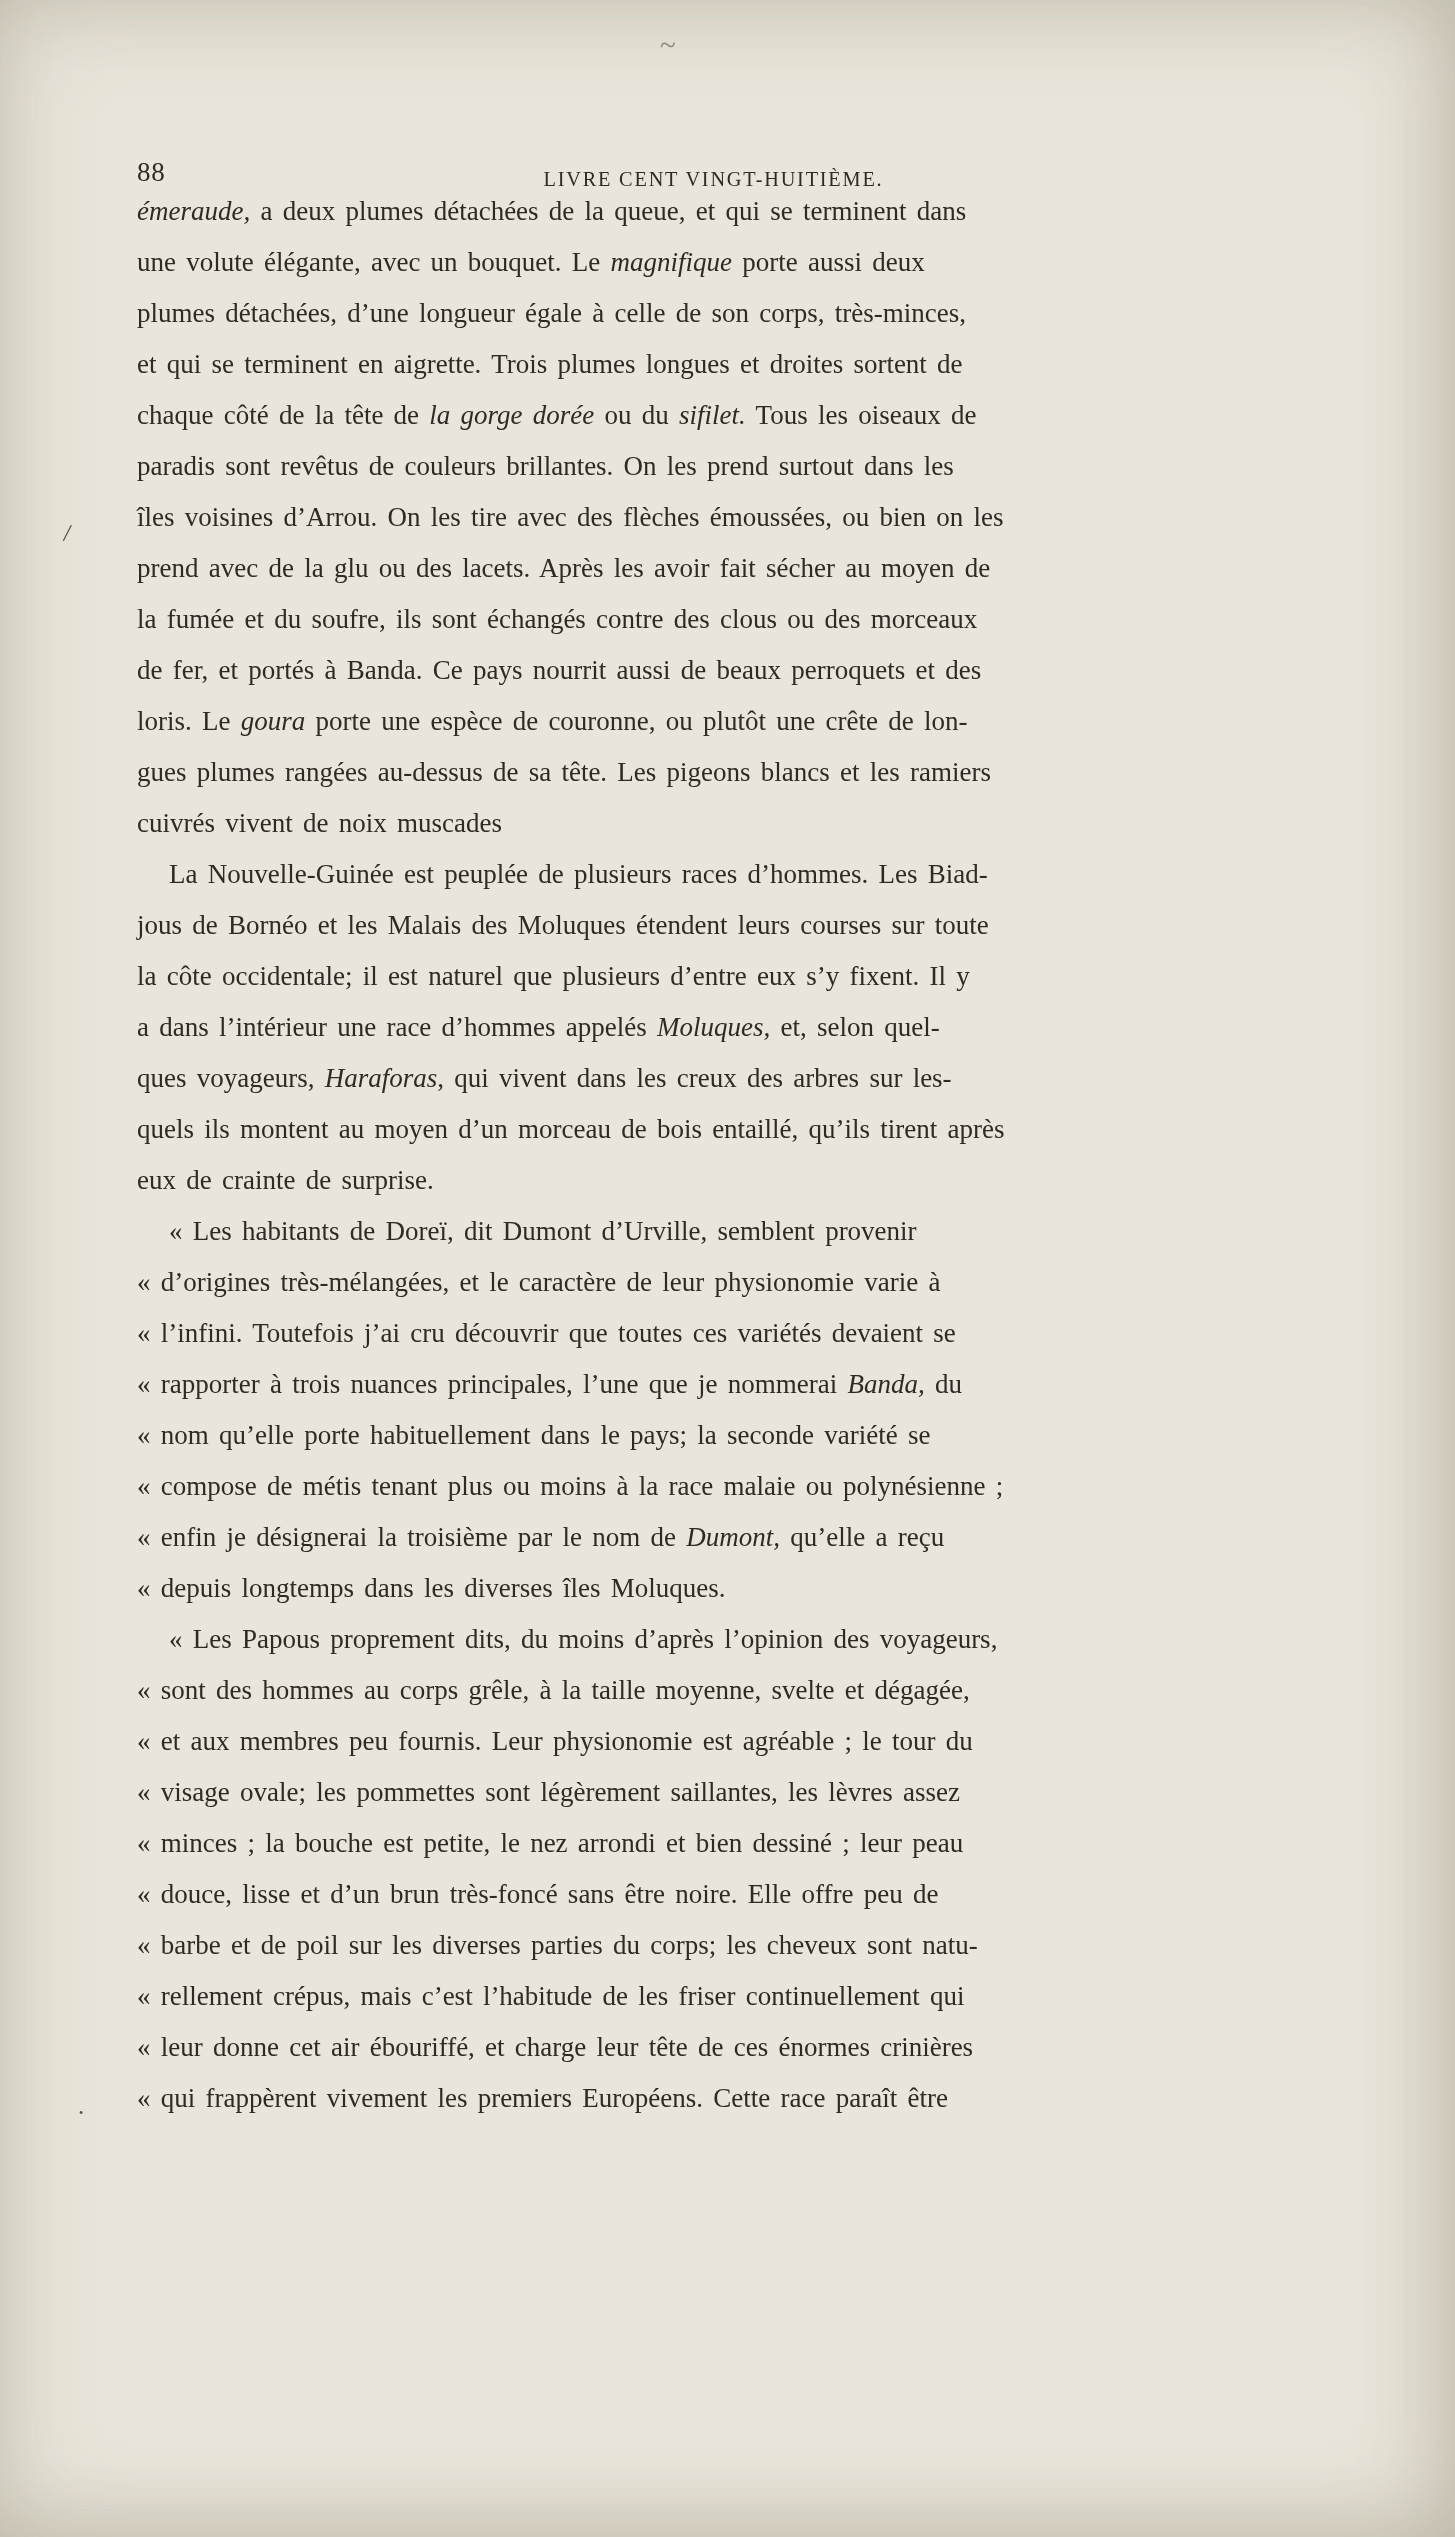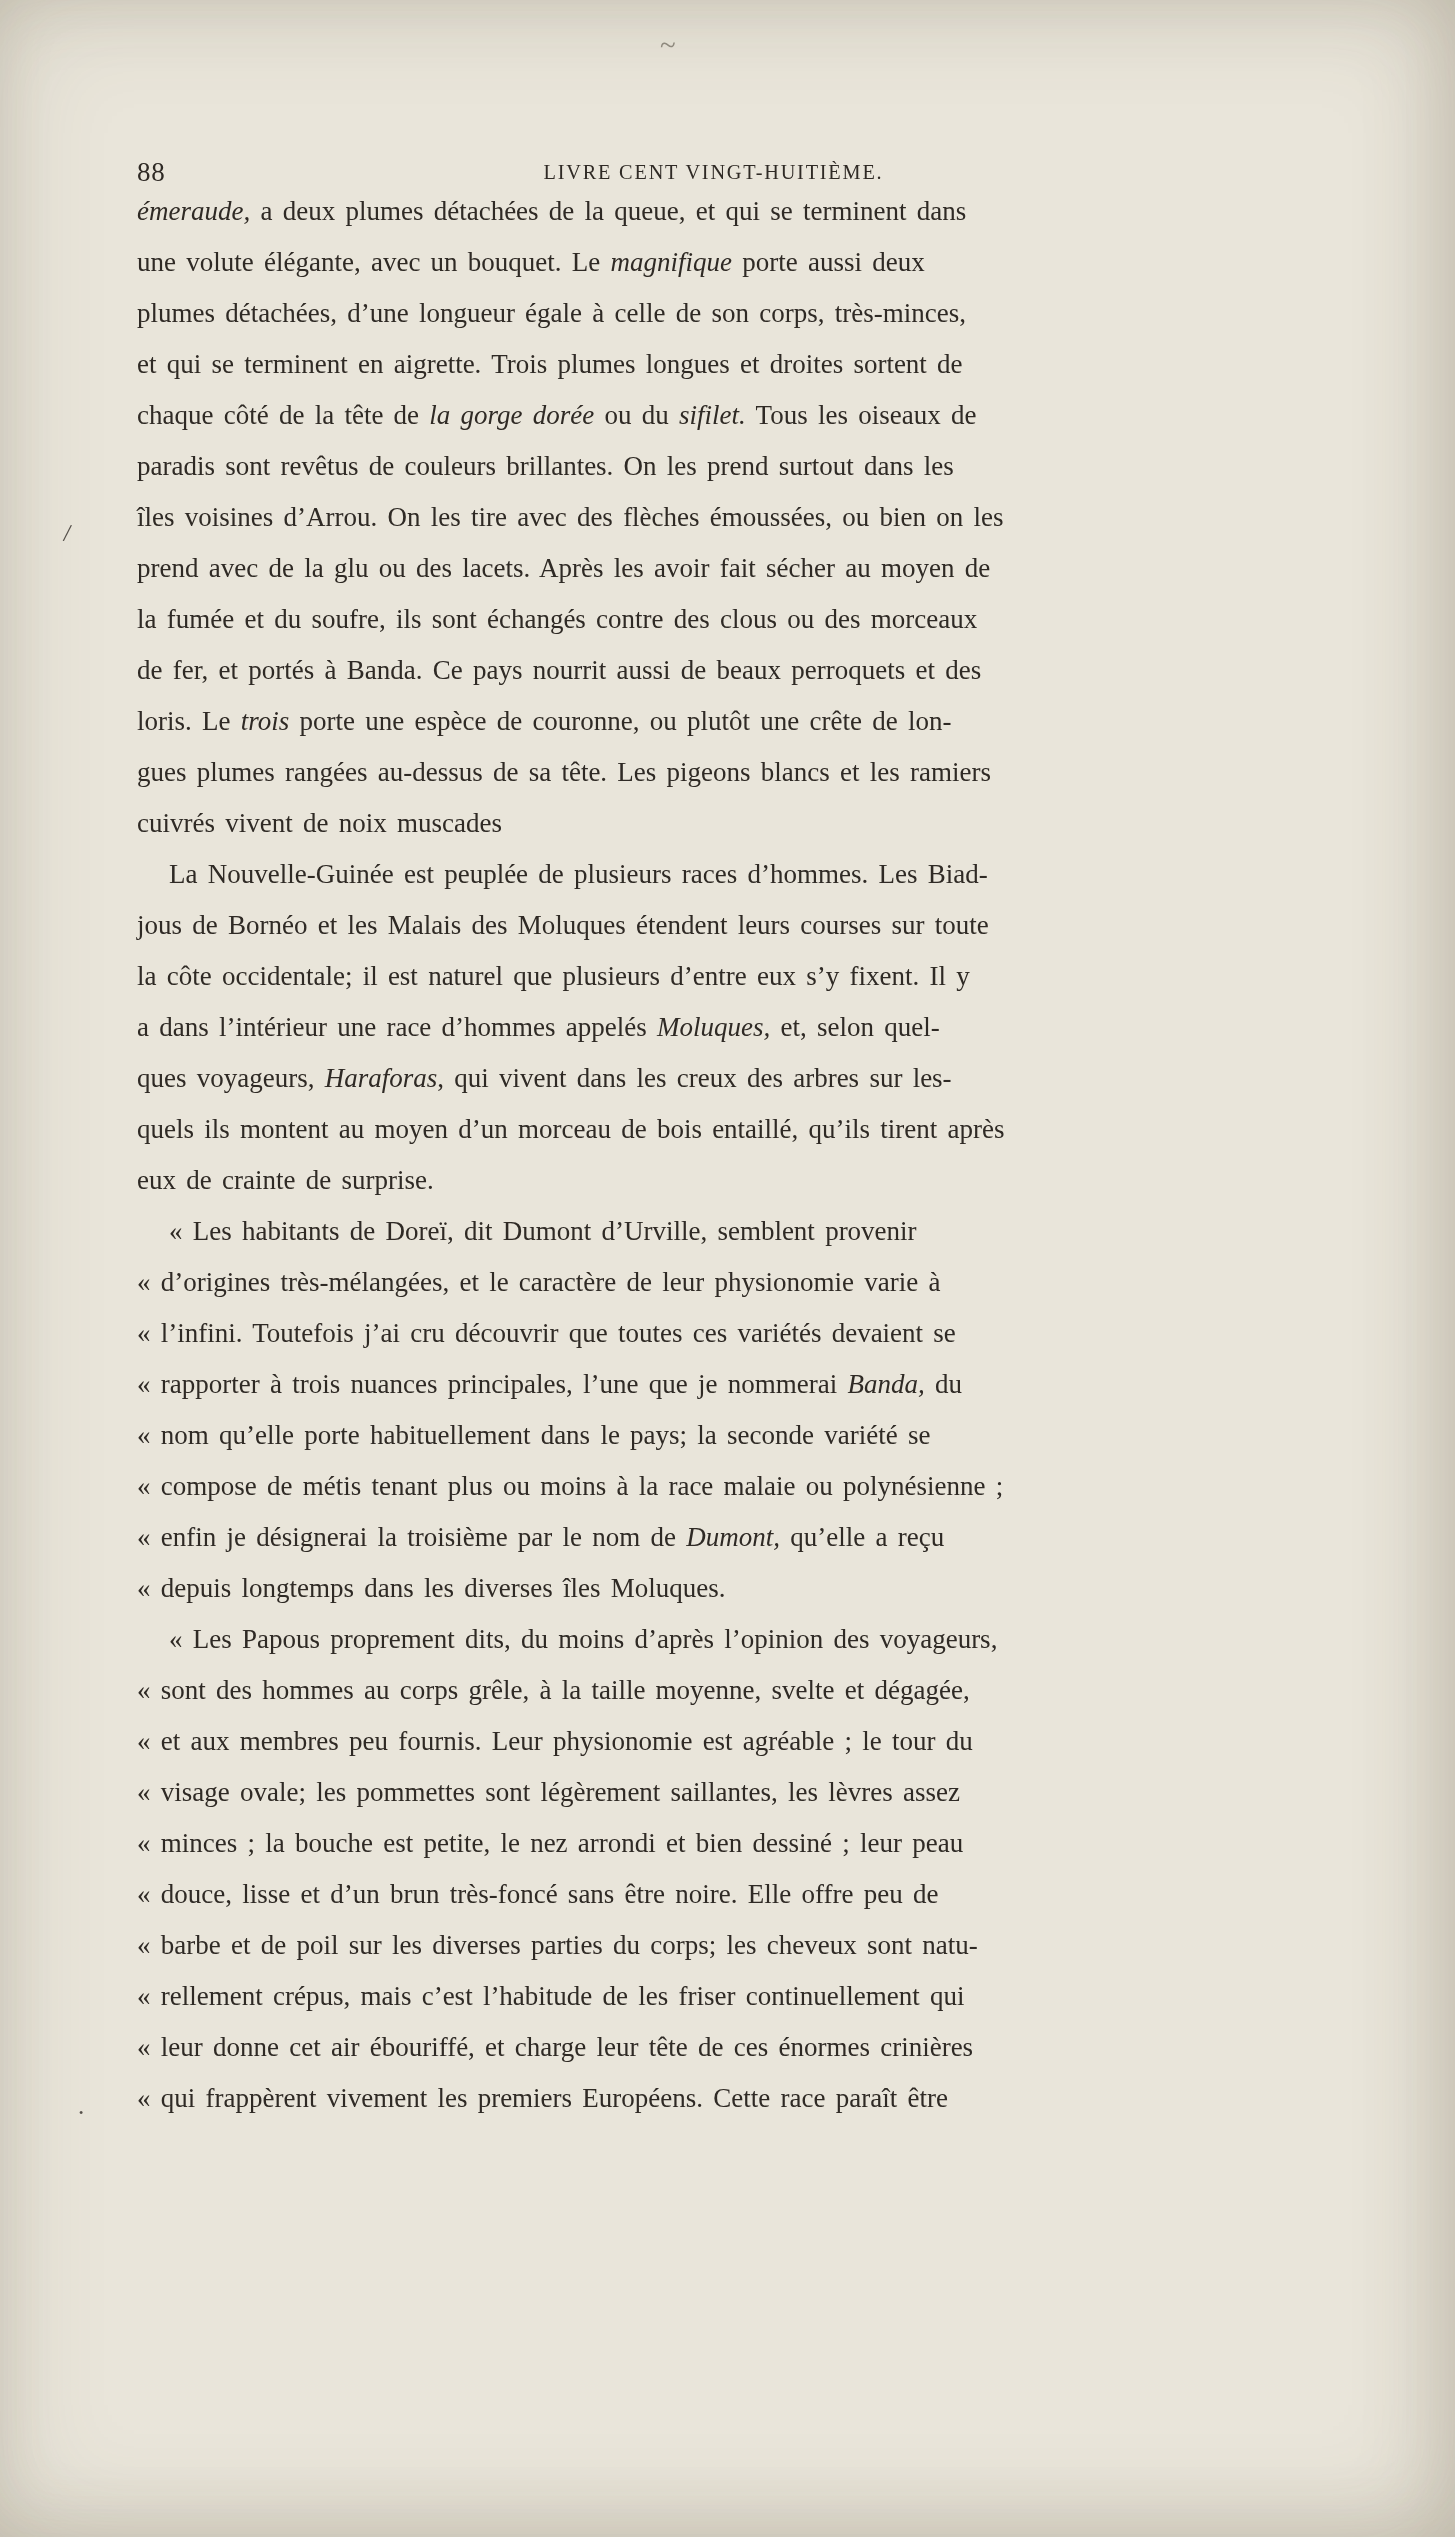--- a/index.html
+++ b/index.html
@@ -32,21 +32,21 @@
     position: absolute;
     left: 0;
     top: 0;
     font-size: 27px;
     letter-spacing: 0.7px;
   }
   .running-title {
     position: absolute;
     left: 0;
     right: 0;
-    top: 4px;
+    top: 11px;
     text-align: center;
     font-size: 20.3px;
     letter-spacing: 1.8px;
   }
 
   .page-body {
     position: absolute;
     top: 186px;
     left: 137px;
     width: 1155px;
@@ -89,21 +89,21 @@
       <p class="para"><span class="italic">émeraude,</span><span> a deux plumes détachées de la queue, et qui se terminent dans
 une volute élégante, avec un bouquet. Le </span><span class="italic">magnifique</span><span> porte aussi deux
 plumes détachées, d’une longueur égale à celle de son corps, très-minces,
 et qui se terminent en aigrette. Trois plumes longues et droites sortent de
 chaque côté de la tête de </span><span class="italic">la gorge dorée</span><span> ou du </span><span class="italic">sifilet.</span><span> Tous les oiseaux de
 paradis sont revêtus de couleurs brillantes. On les prend surtout dans les
 îles voisines d’Arrou. On les tire avec des flèches émoussées, ou bien on les
 prend avec de la glu ou des lacets. Après les avoir fait sécher au moyen de
 la fumée et du soufre, ils sont échangés contre des clous ou des morceaux
 de fer, et portés à Banda. Ce pays nourrit aussi de beaux perroquets et des
-loris. Le </span><span class="italic">trois</span><span> porte une espèce de couronne, ou plutôt une crête de lon-
+loris. Le </span><span class="italic">goura</span><span> porte une espèce de couronne, ou plutôt une crête de lon-
 gues plumes rangées au-dessus de sa tête. Les pigeons blancs et les ramiers
 cuivrés vivent de noix muscades</span></p>
       <p class="para indent"><span>La Nouvelle-Guinée est peuplée de plusieurs races d’hommes. Les Biad-
 jous de Bornéo et les Malais des Moluques étendent leurs courses sur toute
 la côte occidentale; il est naturel que plusieurs d’entre eux s’y fixent. Il y
 a dans l’intérieur une race d’hommes appelés </span><span class="italic">Moluques,</span><span> et, selon quel-
 ques voyageurs, </span><span class="italic">Haraforas</span><span>, qui vivent dans les creux des arbres sur les-
 quels ils montent au moyen d’un morceau de bois entaillé, qu’ils tirent après
 eux de crainte de surprise.</span></p>
       <p class="para indent"><span>« Les habitants de Doreï, dit Dumont d’Urville, semblent provenir

